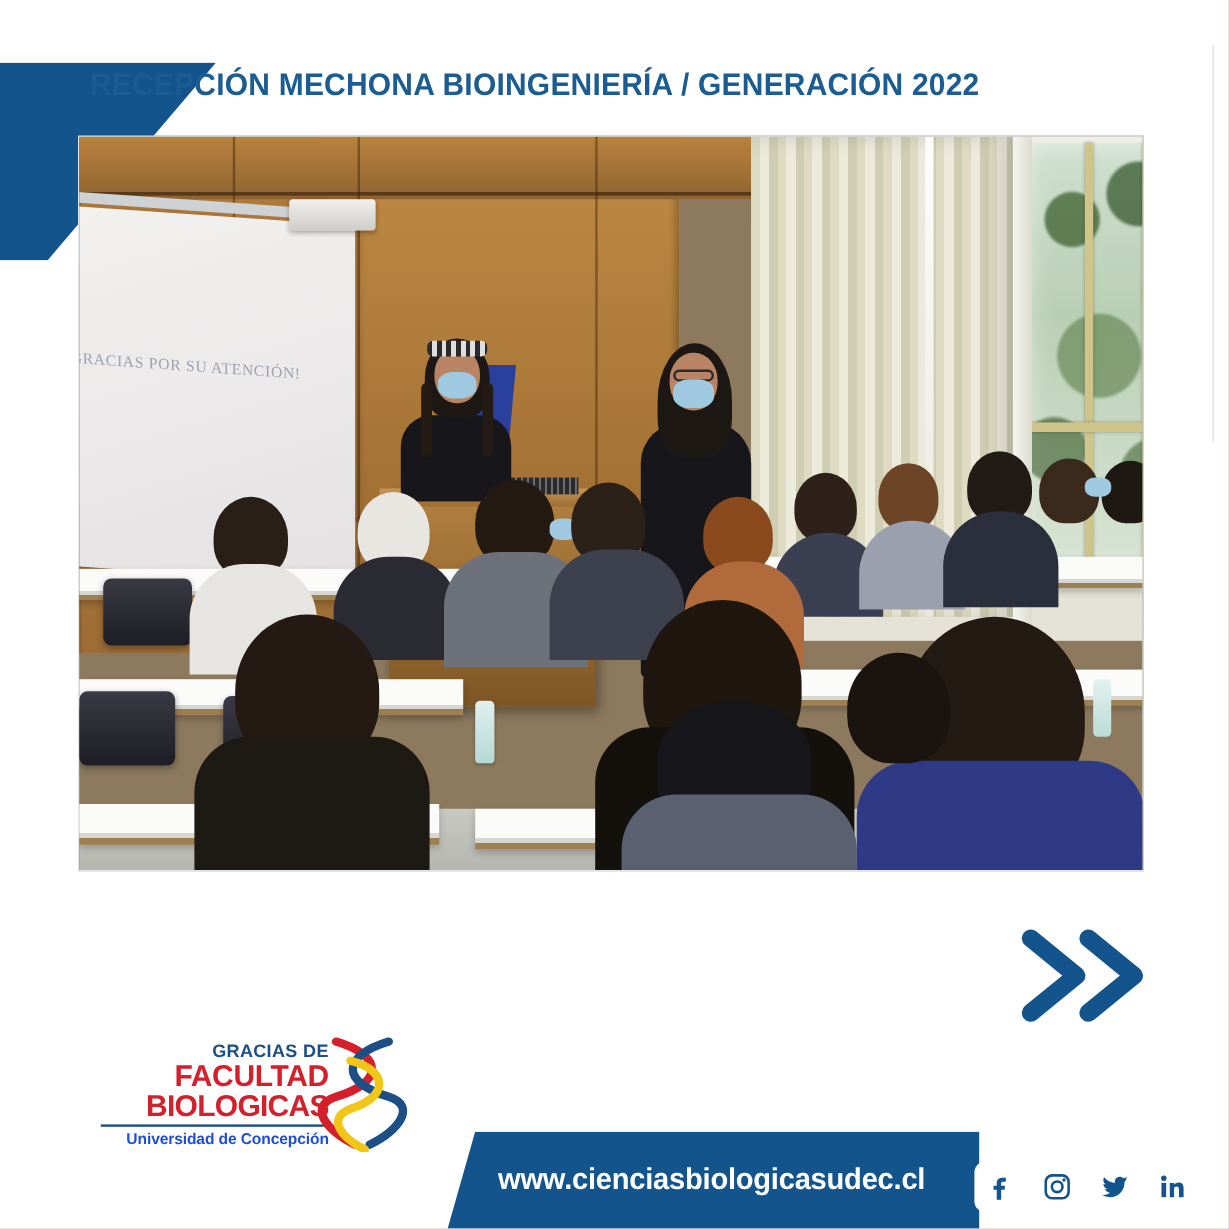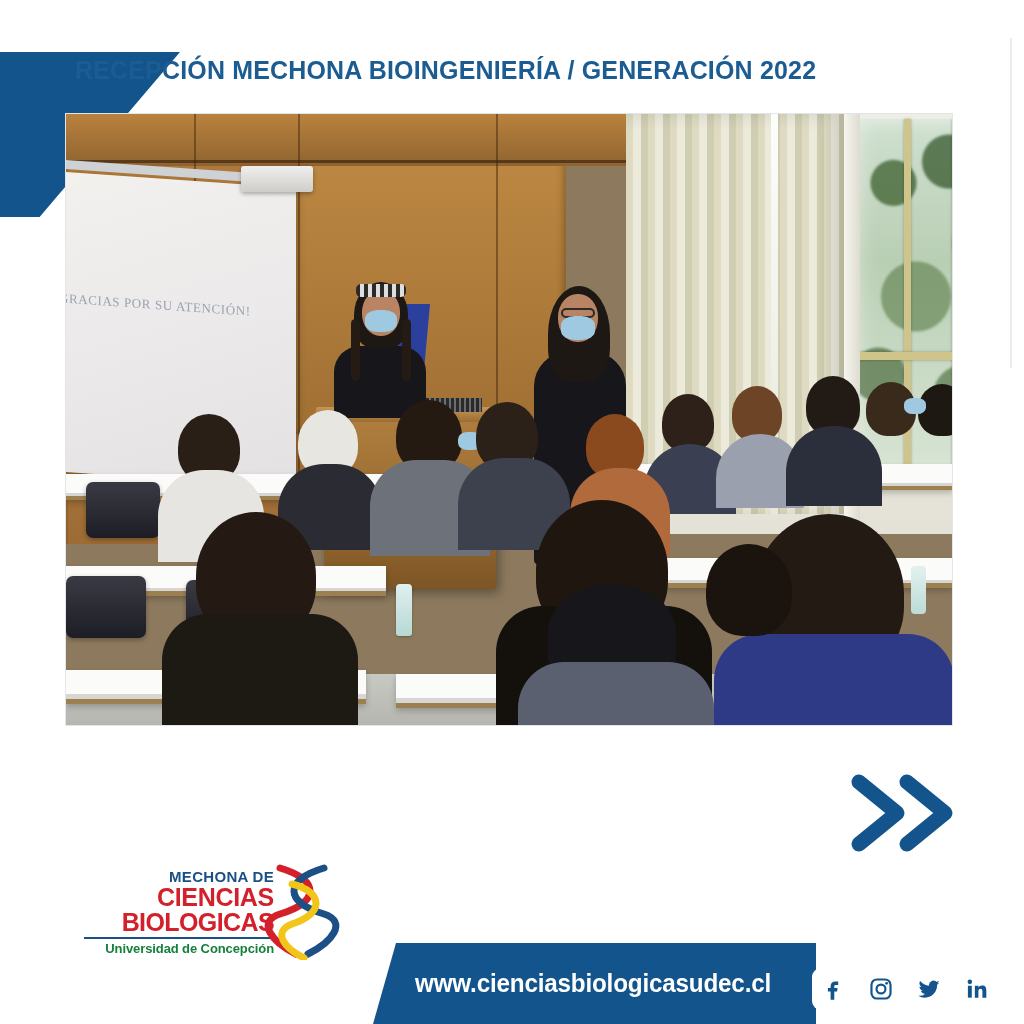--- a/index.html
+++ b/index.html
@@ -165,21 +165,21 @@
   
   .chevrons{ position:absolute; left:845px; top:768px; width:120px; height:90px; }
 
   
   .logo{ position:absolute; left:72px; top:862px; width:280px; height:98px; }
   .logo-text{ position:absolute; left:12px; top:6px; width:190px; text-align:right; }
   .l1{ font-size:15px; font-weight:bold; color:#1b4f86; letter-spacing:.3px; }
   .l2{ font-size:25px; font-weight:bold; color:#d3202b; line-height:.98; letter-spacing:-.3px;}
   .l3{ font-size:25px; font-weight:bold; color:#d3202b; line-height:.98; letter-spacing:-.6px;}
   .l-rule{ height:2px; background:#1b4f86; margin:3px 0 2px; }
-  .l4{ font-size:13px; font-weight:bold; color:#15803d; letter-spacing:-.1px; }
+  .l4{ font-size:13px; font-weight:bold; color:#1d4ed8; letter-spacing:-.1px; }
   .helix{ position:absolute; left:190px; top:0; width:86px; height:98px; }
 
   
   .footer{
     position:absolute; left:0; bottom:0; width:816px; height:81px;
   }
   .footer-shape{
     position:absolute; inset:0; background:#13548c;
     clip-path: polygon(396px 0, 1024px 0, 1024px 100%, 373px 100%);
   }
@@ -308,22 +308,22 @@
   <svg width="120" height="90" viewBox="0 0 120 90" xmlns="http://www.w3.org/2000/svg">
     <g fill="none" stroke="#13548c" stroke-width="15" stroke-linecap="round" stroke-linejoin="round">
       <polyline points="14,14 52,45 14,76"></polyline>
       <polyline points="62,14 100,45 62,76"></polyline>
     </g>
   </svg>
 </div>
 
 <div class="logo">
   <div class="logo-text">
-    <div class="l1">MECHONA DE</div>
-    <div class="l2">CIENCIAS</div>
+    <div class="l1">GRACIAS DE</div>
+    <div class="l2">FACULTAD</div>
     <div class="l3">BIOLOGICAS</div>
     <div class="l-rule"></div>
     <div class="l4">Universidad de Concepción</div>
   </div>
   <div class="helix">
     <svg width="86" height="98" viewBox="0 0 86 98" xmlns="http://www.w3.org/2000/svg">
       <g fill="none" stroke-width="7" stroke-linecap="round">
         <path d="M18 6 C58 18, 58 40, 18 52 C-6 60, 10 80, 34 92" stroke="#d3202b"></path>
         <path d="M62 6 C22 18, 22 40, 62 52 C86 60, 70 80, 46 92" stroke="#1b4f86"></path>
         <path d="M30 22 C62 30, 62 52, 30 62 C10 70, 22 86, 42 96" stroke="#f2c618"></path>

